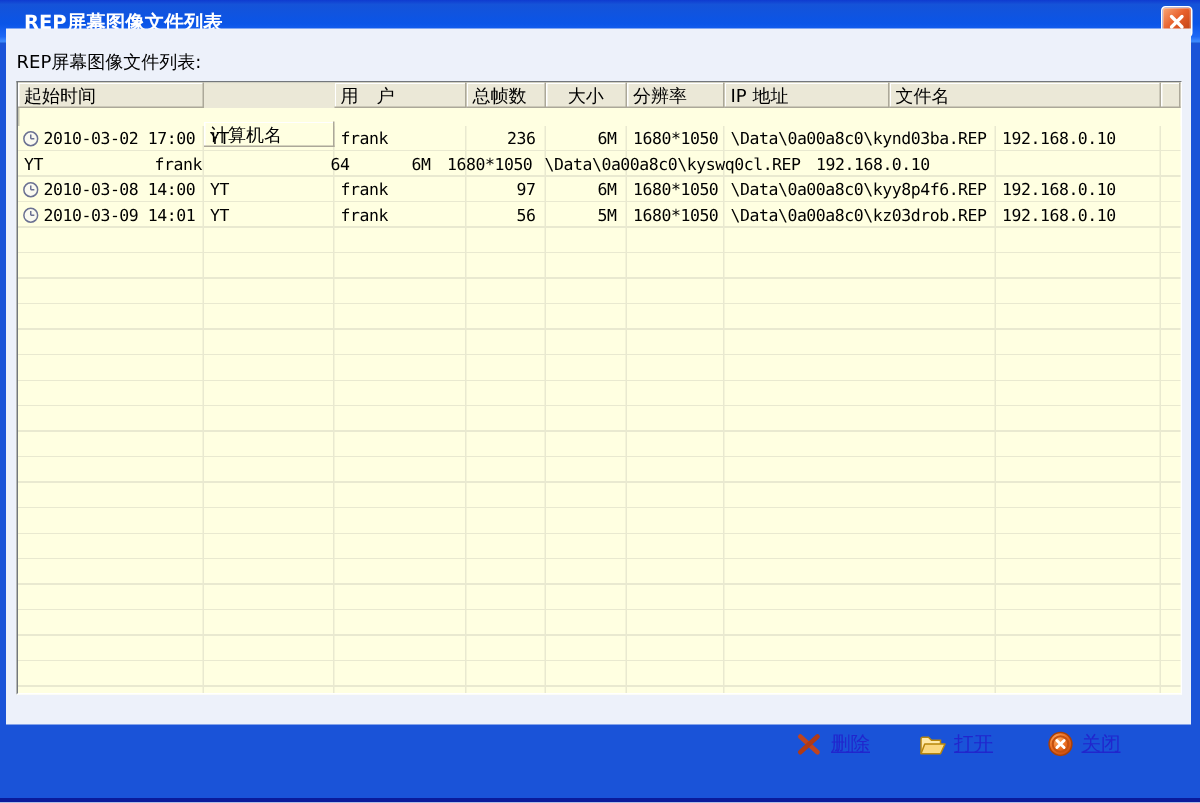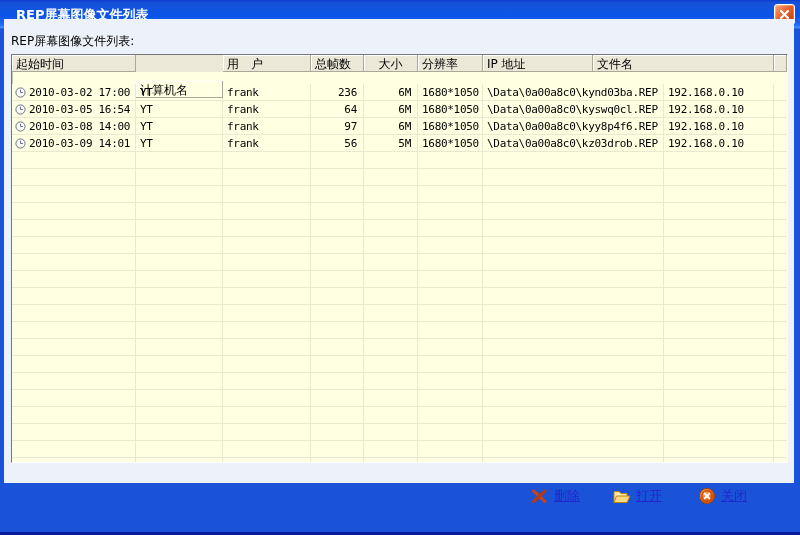--- a/index.html
+++ b/index.html
@@ -119,24 +119,20 @@
             <div class="cell" style="width: 87px;">YT</div>
             <div class="cell" style="width: 88px;">frank</div>
             <div class="cell right" style="width: 53px;">236</div>
             <div class="cell right" style="width: 54px;">6M</div>
             <div class="cell" style="width: 65px;">1680*1050</div>
             <div class="cell" style="width: 181px;">\Data\0a00a8c0\kynd03ba.REP</div>
             <div class="cell" style="width: 110px;">192.168.0.10</div>
             <div class="cell" style="width: 13px;"></div>
           </div>
           <div class="row">
-            <div class="cell cell-time" style="width: 124px;"><svg width="11" height="11" viewBox="0 0 11 11" style="flex:none">
-                <circle cx="5.5" cy="5.5" r="4.6" fill="#FAFAF0" stroke="#6B7192"></circle>
-                <path d="M5.5 5.5 V2.7 M5.5 5.5 H7.9" stroke="#6B7192" stroke-width="1" fill="none"></path>
-              </svg><span>2010-03-05 16:54</span></div>
             <div class="cell" style="width: 87px;">YT</div>
             <div class="cell" style="width: 88px;">frank</div>
             <div class="cell right" style="width: 53px;">64</div>
             <div class="cell right" style="width: 54px;">6M</div>
             <div class="cell" style="width: 65px;">1680*1050</div>
             <div class="cell" style="width: 181px;">\Data\0a00a8c0\kyswq0cl.REP</div>
             <div class="cell" style="width: 110px;">192.168.0.10</div>
             <div class="cell" style="width: 13px;"></div>
           </div>
           <div class="row">

